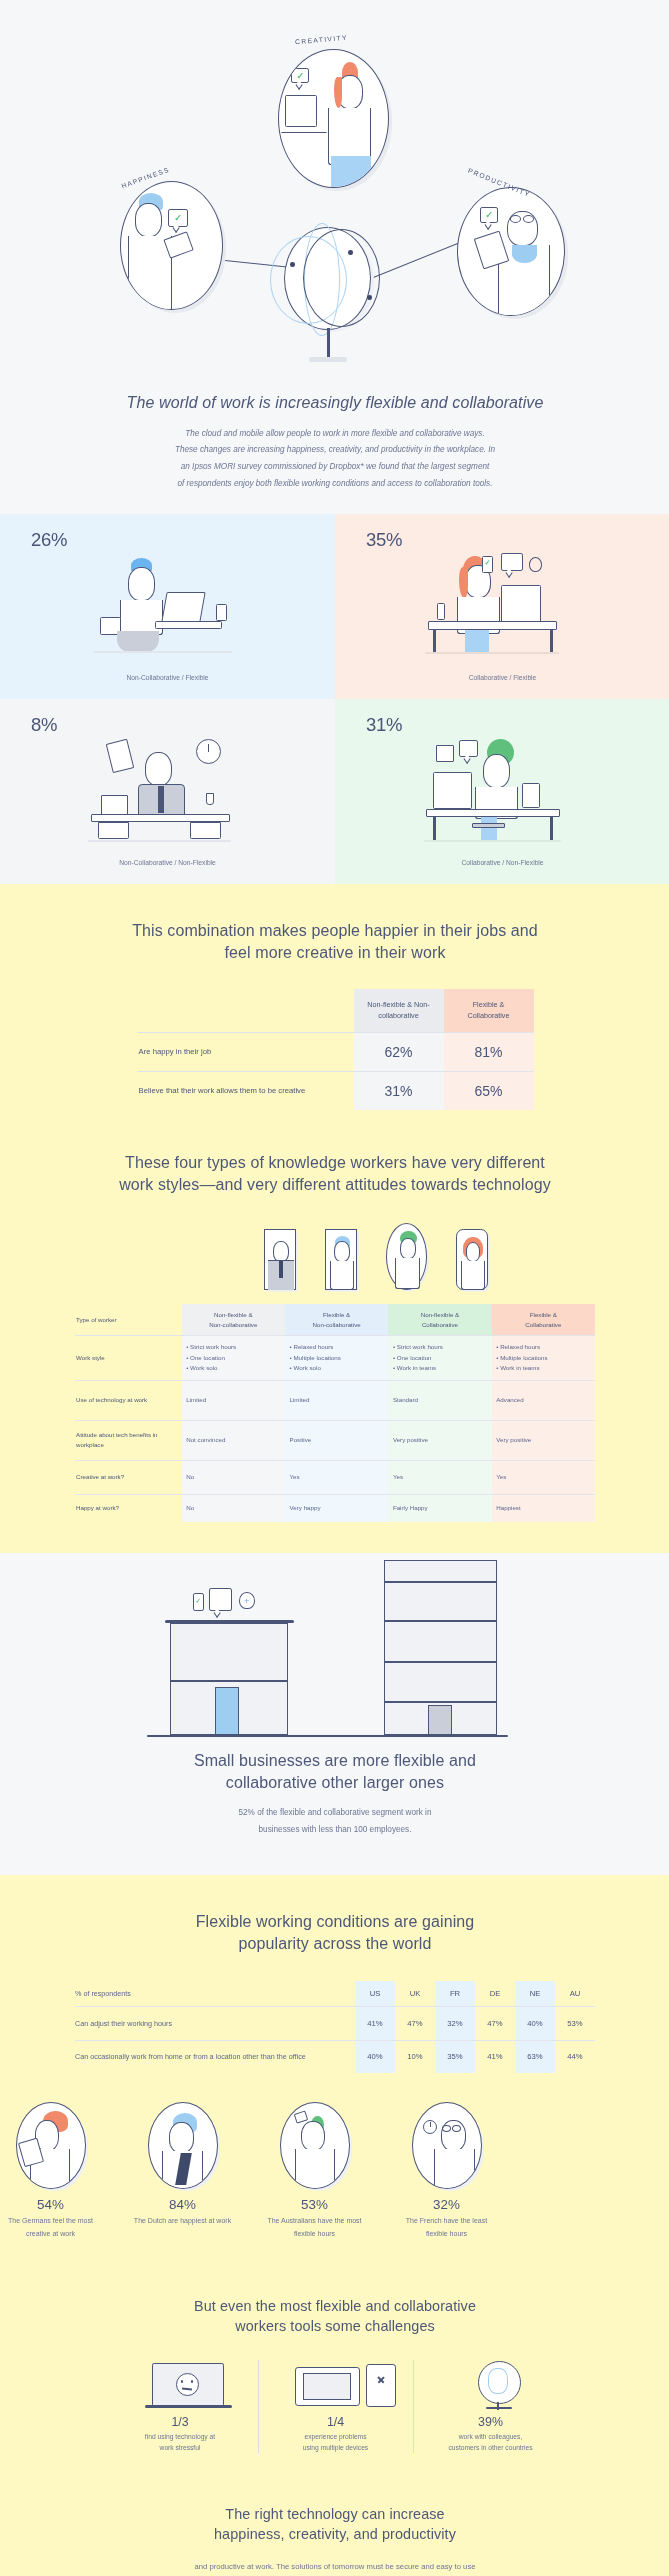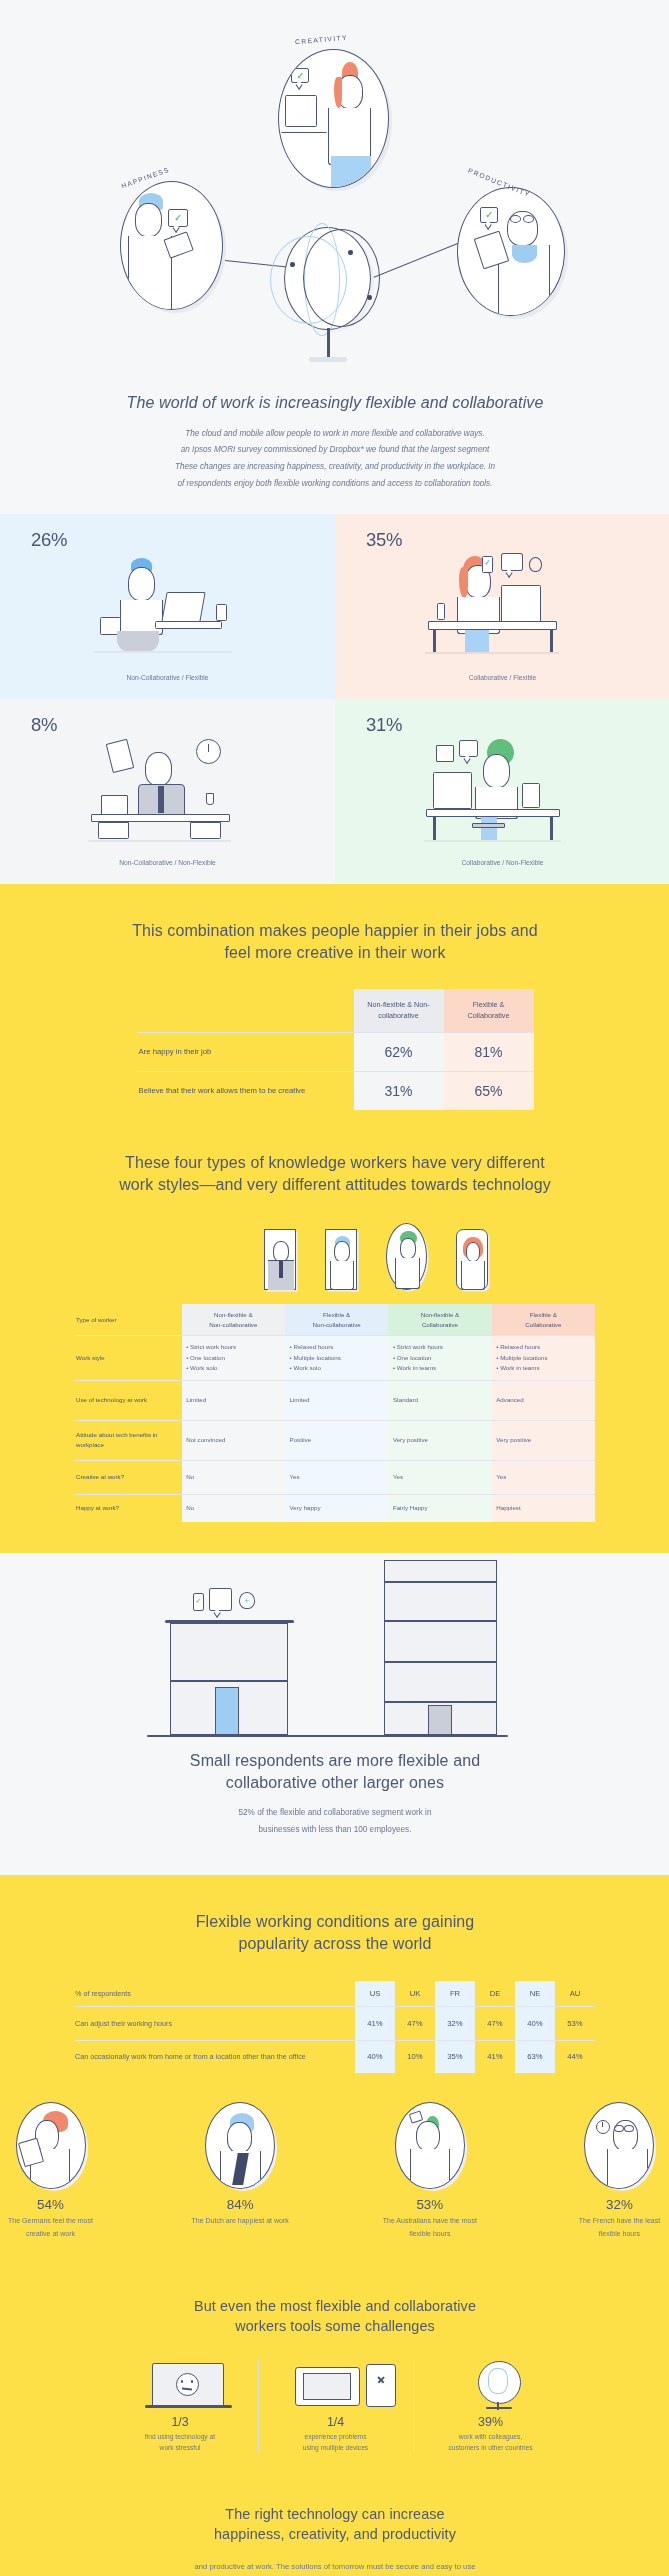--- a/index.html
+++ b/index.html
@@ -128,41 +128,41 @@
   .tbl-world tbody tr td { border-top: 1px solid #e2e5ec; }
   .wcol-hl { background: #e6f2fc; }
 
   
   .avatar-row { display: flex; justify-content: center; gap: 29px; align-items: flex-end; }
   .frame { width: 32px; height: 61px; border: 1.3px solid #4a5578; background: #fff; position: relative; box-shadow: 2.1px 2.1px 0 -0.5px #eceef2; }
   .frame.oval { border-radius: 50%; width: 41px; height: 67px; }
   .frame.scallop { border-radius: 7.2px; }
 
   
-  .circles { display: flex; justify-content: space-between; gap: 31px; }
+  .circles { display: flex; justify-content: flex-start; gap: 31px; }
   .circ {
     width: 70px; height: 87px;
     border: 1.3px solid #4a5578; border-radius: 50%;
     background: #fff; position: relative; overflow: hidden;
     box-shadow: 3.1px 3.1px 0 -1px #eef0f4;
   }
   .circ-stat { width: 101px; text-align: center; }
   .circ-pct { font-size: 13.4px; color: #4a5578; margin-top: 8.2px; }
   .circ-txt { font-size: 7px; line-height: 1.75; color: #6b7693; margin-top: 3.1px; }
 
   
   .chal-row { display: flex; justify-content: center; }
   .chal { width: 155px; text-align: center; padding: 0 8.2px; }
   .chal + .chal { border-left: 0.5px solid #d9dde5; }
   .chal-num { font-size: 12.4px; color: #4a5578; margin-top: 8.2px; }
   .chal-txt { font-size: 6.7px; line-height: 1.6; color: #6b7693; margin-top: 3.1px; }
 
   .section { padding: 0; }
   .band-gray { background: #f6f7f9; }
-  .band-white { background: #fde047; }
+  .band-white { background: #fef9c3; }
 </style>
 </head>
 <body>
 
 <div class="page">
 
   <div class="hero band-gray">
 
     <div class="connector" style="left:337px;top:183px;width:66px;transform:rotate(-72deg);"></div>
     <div class="connector" style="left:225px;top:260px;width:98px;transform:rotate(6deg);"></div>
@@ -215,22 +215,22 @@
     <div class="stand" style="left:309px;top:357px;width:38px;height:4.6px;border-radius:2.6px;background:#dfe3ea;"></div>
     <div class="dot" style="left:348px;top:250px;"></div>
     <div class="dot" style="left:290px;top:262px;"></div>
     <div class="dot" style="left:367px;top:295px;"></div>
   </div>
 
   <div class="section band-gray" style="padding:11.3px 77px 20.6px;font-style:italic;">
     <div class="h1">The world of work is increasingly flexible and collaborative</div>
     <div class="body-copy" style="margin-top:11.3px;">
       <div>The cloud and mobile allow people to work in more flexible and collaborative ways.</div>
+      <div>These changes are increasing happiness, creativity, and productivity in the workplace. In</div>
       <div>an Ipsos MORI survey commissioned by Dropbox* we found that the largest segment</div>
-      <div>These changes are increasing happiness, creativity, and productivity in the workplace. In</div>
       <div>of respondents enjoy both flexible working conditions and access to collaboration tools.</div>
     </div>
   </div>
 
   <div class="quad-wrap">
 
     <div class="quad" style="background:#e6f2fc;">
       <div class="pct">26%</div>
       <div class="quad-art">
         <div style="position:absolute;left:131px;top:4.1px;width:20.6px;height:14.4px;background:#6cb4f0;border-radius:55% 55% 20% 20%;"></div>
@@ -464,21 +464,21 @@
       <div style="position:absolute;left:239px;bottom:135px;width:15.5px;height:17.5px;border:1.3px solid #4a5578;border-radius:50% 50% 45% 45%;background:#fff;color:#6cb4f0;font-size:9.3px;text-align:center;line-height:16.5px;">+</div>
 
       <div style="position:absolute;left:384px;bottom:9.3px;width:113px;height:175px;border:1.5px solid #4a5578;background:#f0f2f5;"></div>
       <div style="position:absolute;left:384px;bottom:41px;width:113px;height:2.6px;background:#4a5578;"></div>
       <div style="position:absolute;left:384px;bottom:81px;width:113px;height:2.6px;background:#4a5578;"></div>
       <div style="position:absolute;left:384px;bottom:122px;width:113px;height:2.6px;background:#4a5578;"></div>
       <div style="position:absolute;left:384px;bottom:161px;width:113px;height:2.6px;background:#4a5578;"></div>
       <div style="position:absolute;left:428px;bottom:9.3px;width:24px;height:30px;background:#c9ced8;border:1.5px solid #4a5578;"></div>
       <div style="position:absolute;left:147px;bottom:7.2px;width:361px;height:2.6px;background:#4a5578;border-radius:1.5px;"></div>
     </div>
-    <div class="h1" style="margin-top:5.2px;">Small respondents are more flexible and</div>
+    <div class="h1" style="margin-top:5.2px;">Small businesses are more flexible and</div>
     <div class="h1">collaborative other larger ones</div>
     <div class="body-copy" style="margin-top:11.3px;">
       <div>52% of the flexible and collaborative segment work in</div>
       <div>businesses with less than 100 employees.</div>
     </div>
   </div>
 
   <div class="section band-white" style="padding:36px 0 31px;">
     <div class="h1">Flexible working conditions are gaining</div>
     <div class="h1">popularity across the world</div>

